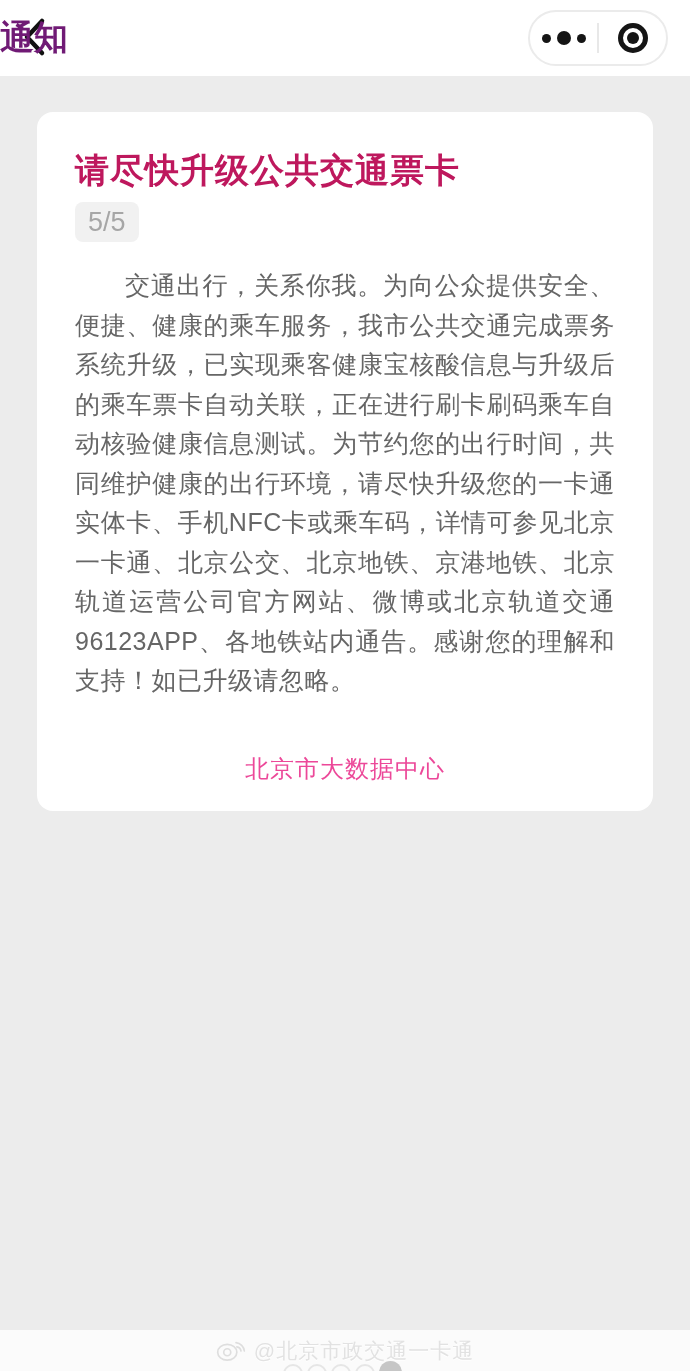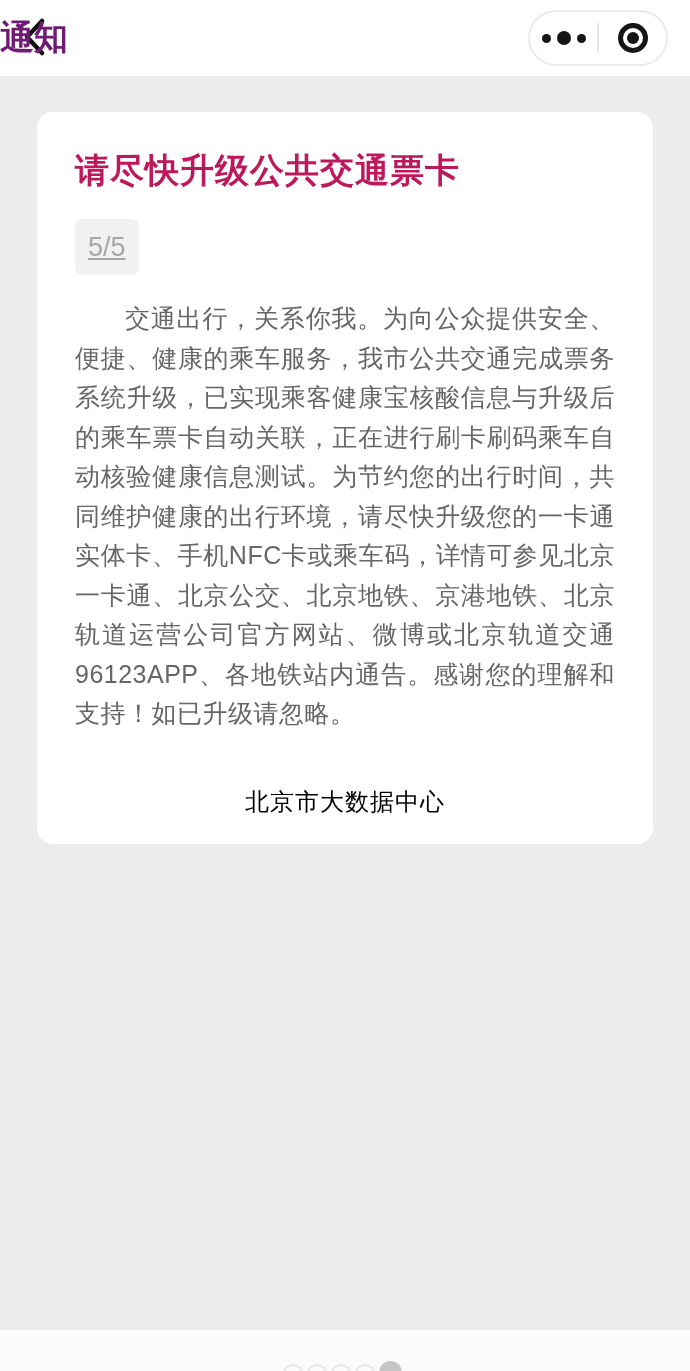--- a/index.html
+++ b/index.html
@@ -85,43 +85,42 @@
   }
   .card-title {
     font-size: 34px;
     font-weight: 700;
     color: #be185d;
     letter-spacing: 1px;
     line-height: 44px;
   }
   .page-badge {
     display: inline-block;
-    margin-top: 27px;
+    margin-top: 10px;
     background: #f1f1f1;
     color: #a6a6a6;
     font-size: 27px;
     line-height: 40px;
-    padding: 8px 13px;
+    padding: 0 13px;
     border-radius: 8px;
-    text-decoration: underline;
   }
   .card-body {
     margin-top: 24px;
     font-size: 25px;
     line-height: 39.5px;
     color: #666666;
     text-align: justify;
     text-indent: 2em;
     letter-spacing: 0.5px;
   }
   .card-signature {
     margin-top: 52px;
     text-align: center;
     font-size: 24px;
-    color: #000000;
+    color: #ec4899;
     letter-spacing: 1px;
   }
 
   
   .footer {
     position: absolute;
     left: 0; bottom: 0;
     width: 690px; height: 41px;
     background: #fbfbfb;
   }
@@ -192,20 +191,31 @@
 <main class="main">
   <section class="card">
     <h1 class="card-title">请尽快升级公共交通票卡</h1>
     <span class="page-badge">5/5</span>
     <p class="card-body">交通出行，关系你我。为向公众提供安全、便捷、健康的乘车服务，我市公共交通完成票务系统升级，已实现乘客健康宝核酸信息与升级后的乘车票卡自动关联，正在进行刷卡刷码乘车自动核验健康信息测试。为节约您的出行时间，共同维护健康的出行环境，请尽快升级您的一卡通实体卡、手机NFC卡或乘车码，详情可参见北京一卡通、北京公交、北京地铁、京港地铁、北京轨道运营公司官方网站、微博或北京轨道交通96123APP、各地铁站内通告。感谢您的理解和支持！如已升级请忽略。</p>
     <div class="card-signature">北京市大数据中心</div>
   </section>
 </main>
 
 <footer class="footer">
+  <div class="watermark-row">
+    <span>
+      <svg width="30" height="27" viewBox="0 0 36 32">
+        <ellipse cx="13.5" cy="20.5" rx="11.5" ry="9.5" fill="none" stroke="#dedede" stroke-width="2"></ellipse>
+        <circle cx="13.5" cy="20.5" r="4.2" fill="none" stroke="#dedede" stroke-width="2"></circle>
+        <path d="M24 9 A 11 11 0 0 1 34 19" fill="none" stroke="#dedede" stroke-width="2" stroke-linecap="round"></path>
+        <path d="M25 14 A 6 6 0 0 1 30 19" fill="none" stroke="#dedede" stroke-width="2" stroke-linecap="round"></path>
+      </svg>
+    </span>
+    <span class="watermark-text">@北京市政交通一卡通</span>
+  </div>
   <div class="watermark-dots">
     <i></i>
       <i></i>
       <i></i>
       <i></i>
       <i class="filled"></i>
   </div>
 </footer>
 
 </body></html>

